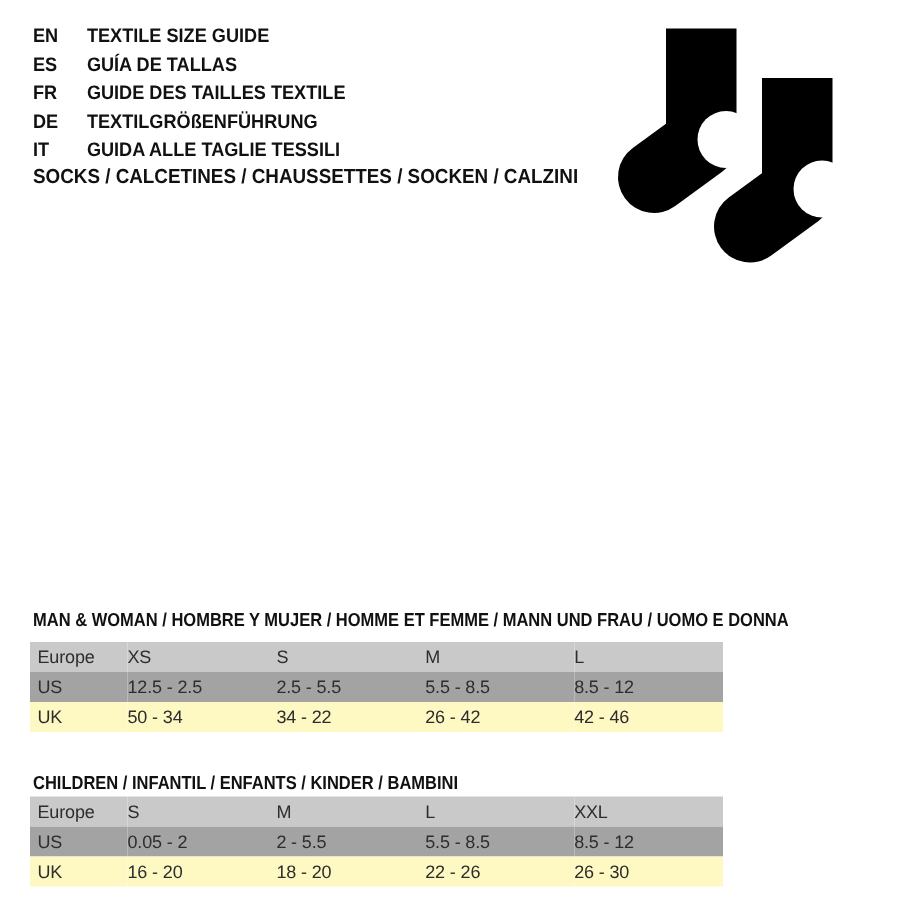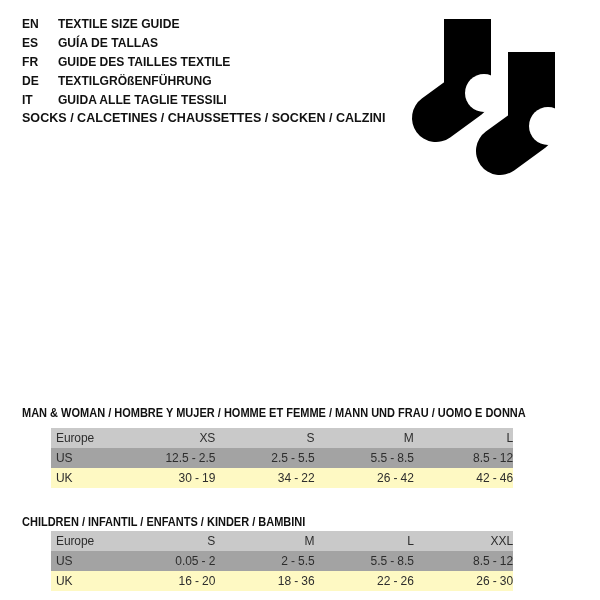--- a/index.html
+++ b/index.html
@@ -78,31 +78,30 @@
 
   table.size-table {
     position: absolute;
     left: 20px;
     width: 462px;
     border-collapse: collapse;
     table-layout: fixed;
     font-size: 12px;
     color: #2d2d2d;
     letter-spacing: -0.1px;
-    margin-left: 31px;
   }
   #table1 { top: 428px; }
   #table2 { top: 531px; }
 
   table.size-table th,
   table.size-table td {
     font-weight: normal;
     height: 20px;
     padding: 0;
-    text-align: right;
+    text-align: left;
     vertical-align: middle;
   }
   table.size-table th:first-child,
   table.size-table td:first-child {
     text-align: left;
     padding-left: 5px;
   }
   table.size-table thead tr { background: #c9c9c9; height: 19px; }
   table.size-table tr.row-plain { background: #a3a3a3; }
   table.size-table tr.row-alt { background: #fef9c3; }
@@ -178,21 +177,21 @@
     <tbody>
       <tr class="row-plain">
         <td>US</td>
         <td>12.5 - 2.5</td>
         <td>2.5 - 5.5</td>
         <td>5.5 - 8.5</td>
         <td>8.5 - 12</td>
       </tr>
       <tr class="row-alt">
         <td>UK</td>
-        <td>30 - 19</td>
+        <td>50 - 34</td>
         <td>34 - 22</td>
         <td>26 - 42</td>
         <td>42 - 46</td>
       </tr>
     </tbody>
   </table>
 
   <div class="size-section-title" id="table2-title">CHILDREN / INFANTIL / ENFANTS / KINDER / BAMBINI</div>
   <table class="size-table" id="table2">
     <colgroup>
@@ -215,20 +214,20 @@
       <tr class="row-plain">
         <td>US</td>
         <td>0.05 - 2</td>
         <td>2 - 5.5</td>
         <td>5.5 - 8.5</td>
         <td>8.5 - 12</td>
       </tr>
       <tr class="row-alt">
         <td>UK</td>
         <td>16 - 20</td>
-        <td>18 - 36</td>
+        <td>18 - 20</td>
         <td>22 - 26</td>
         <td>26 - 30</td>
       </tr>
     </tbody>
   </table>
 
 </div>
 
 </body></html>

